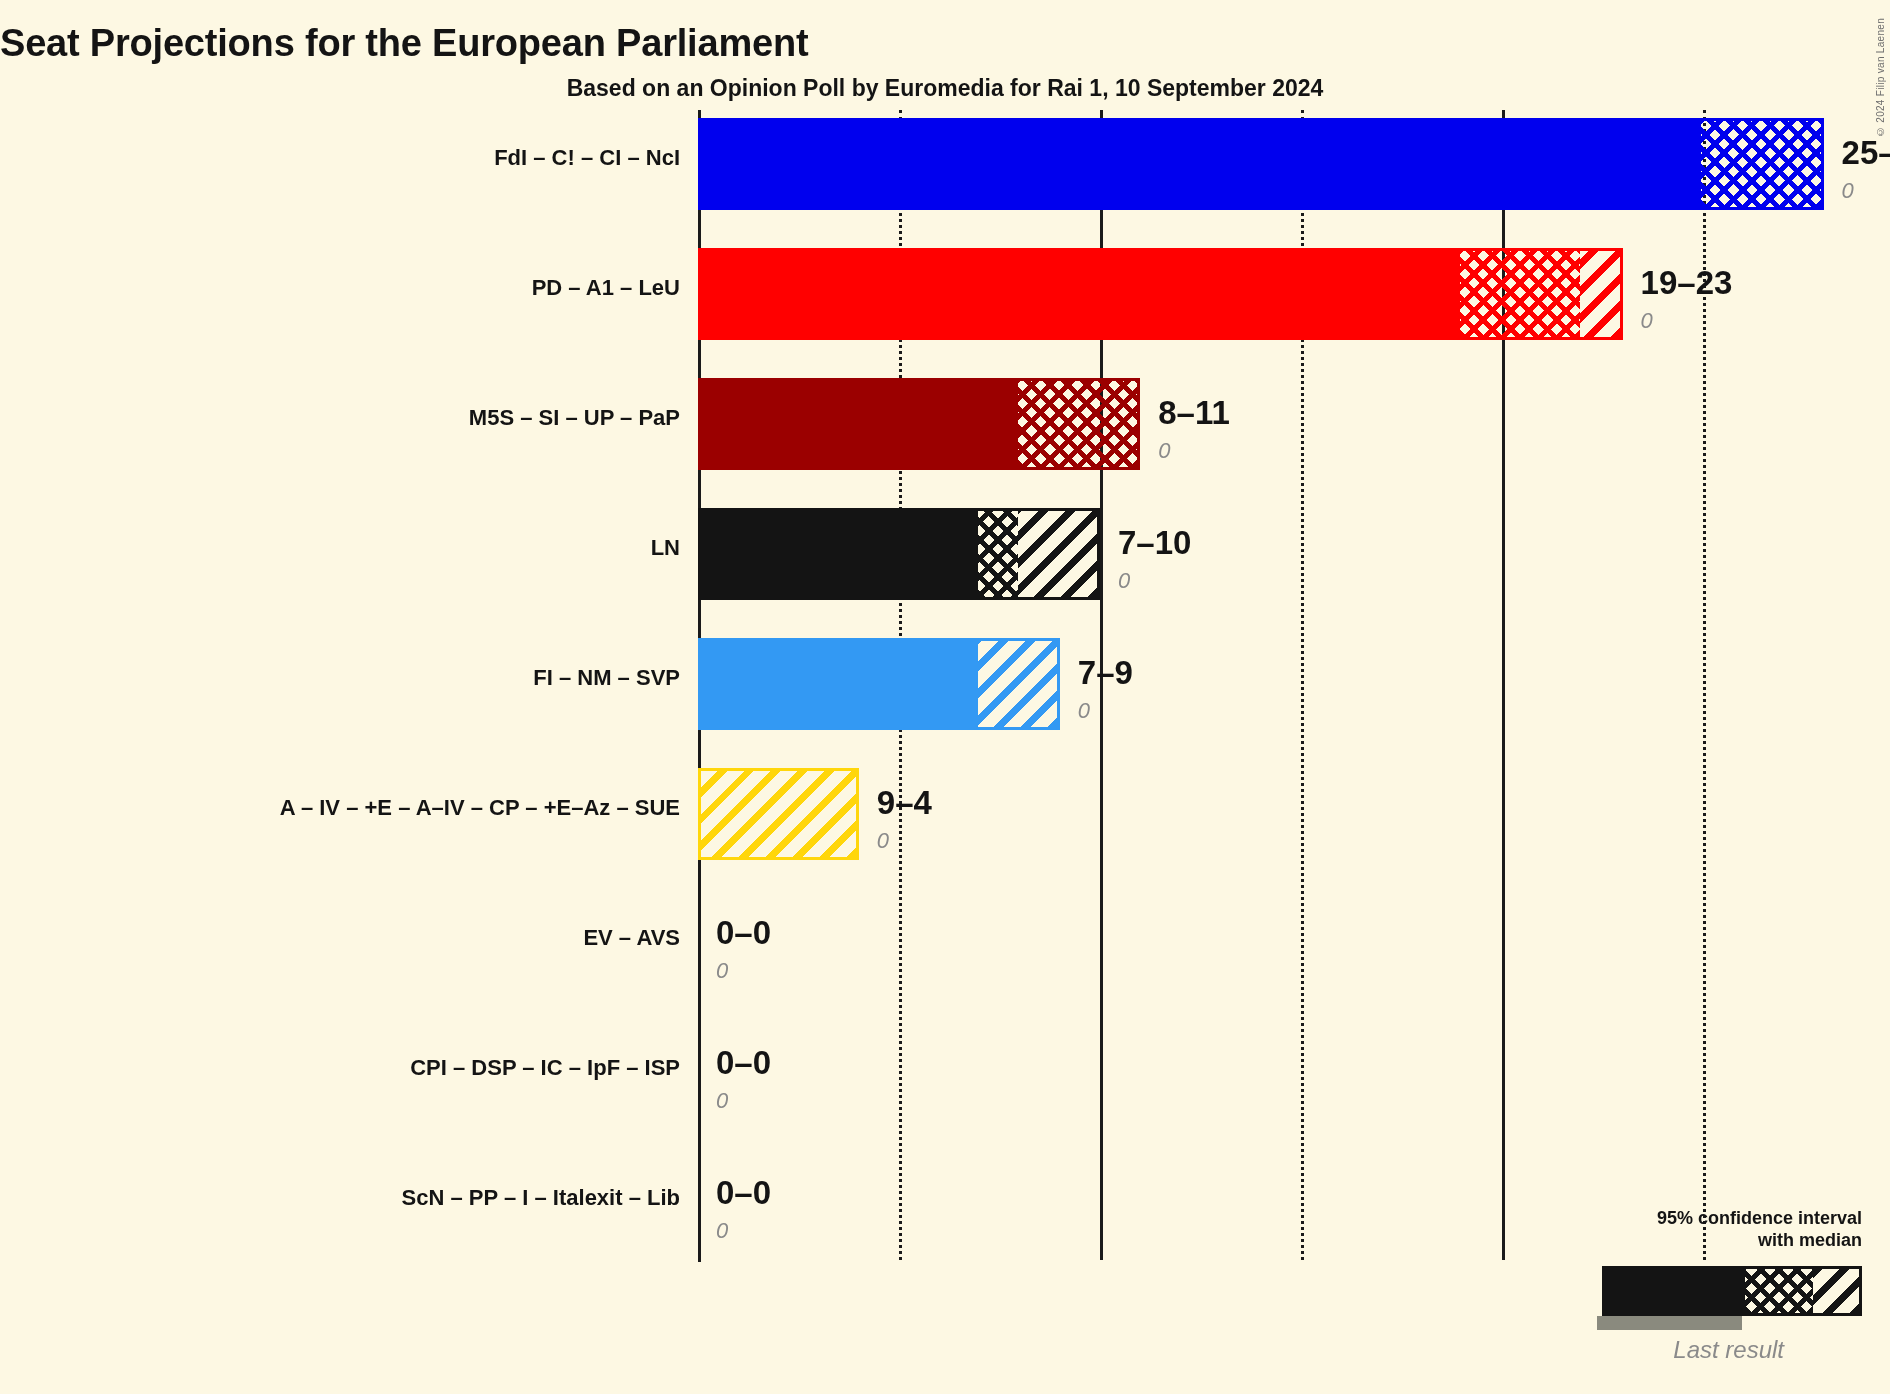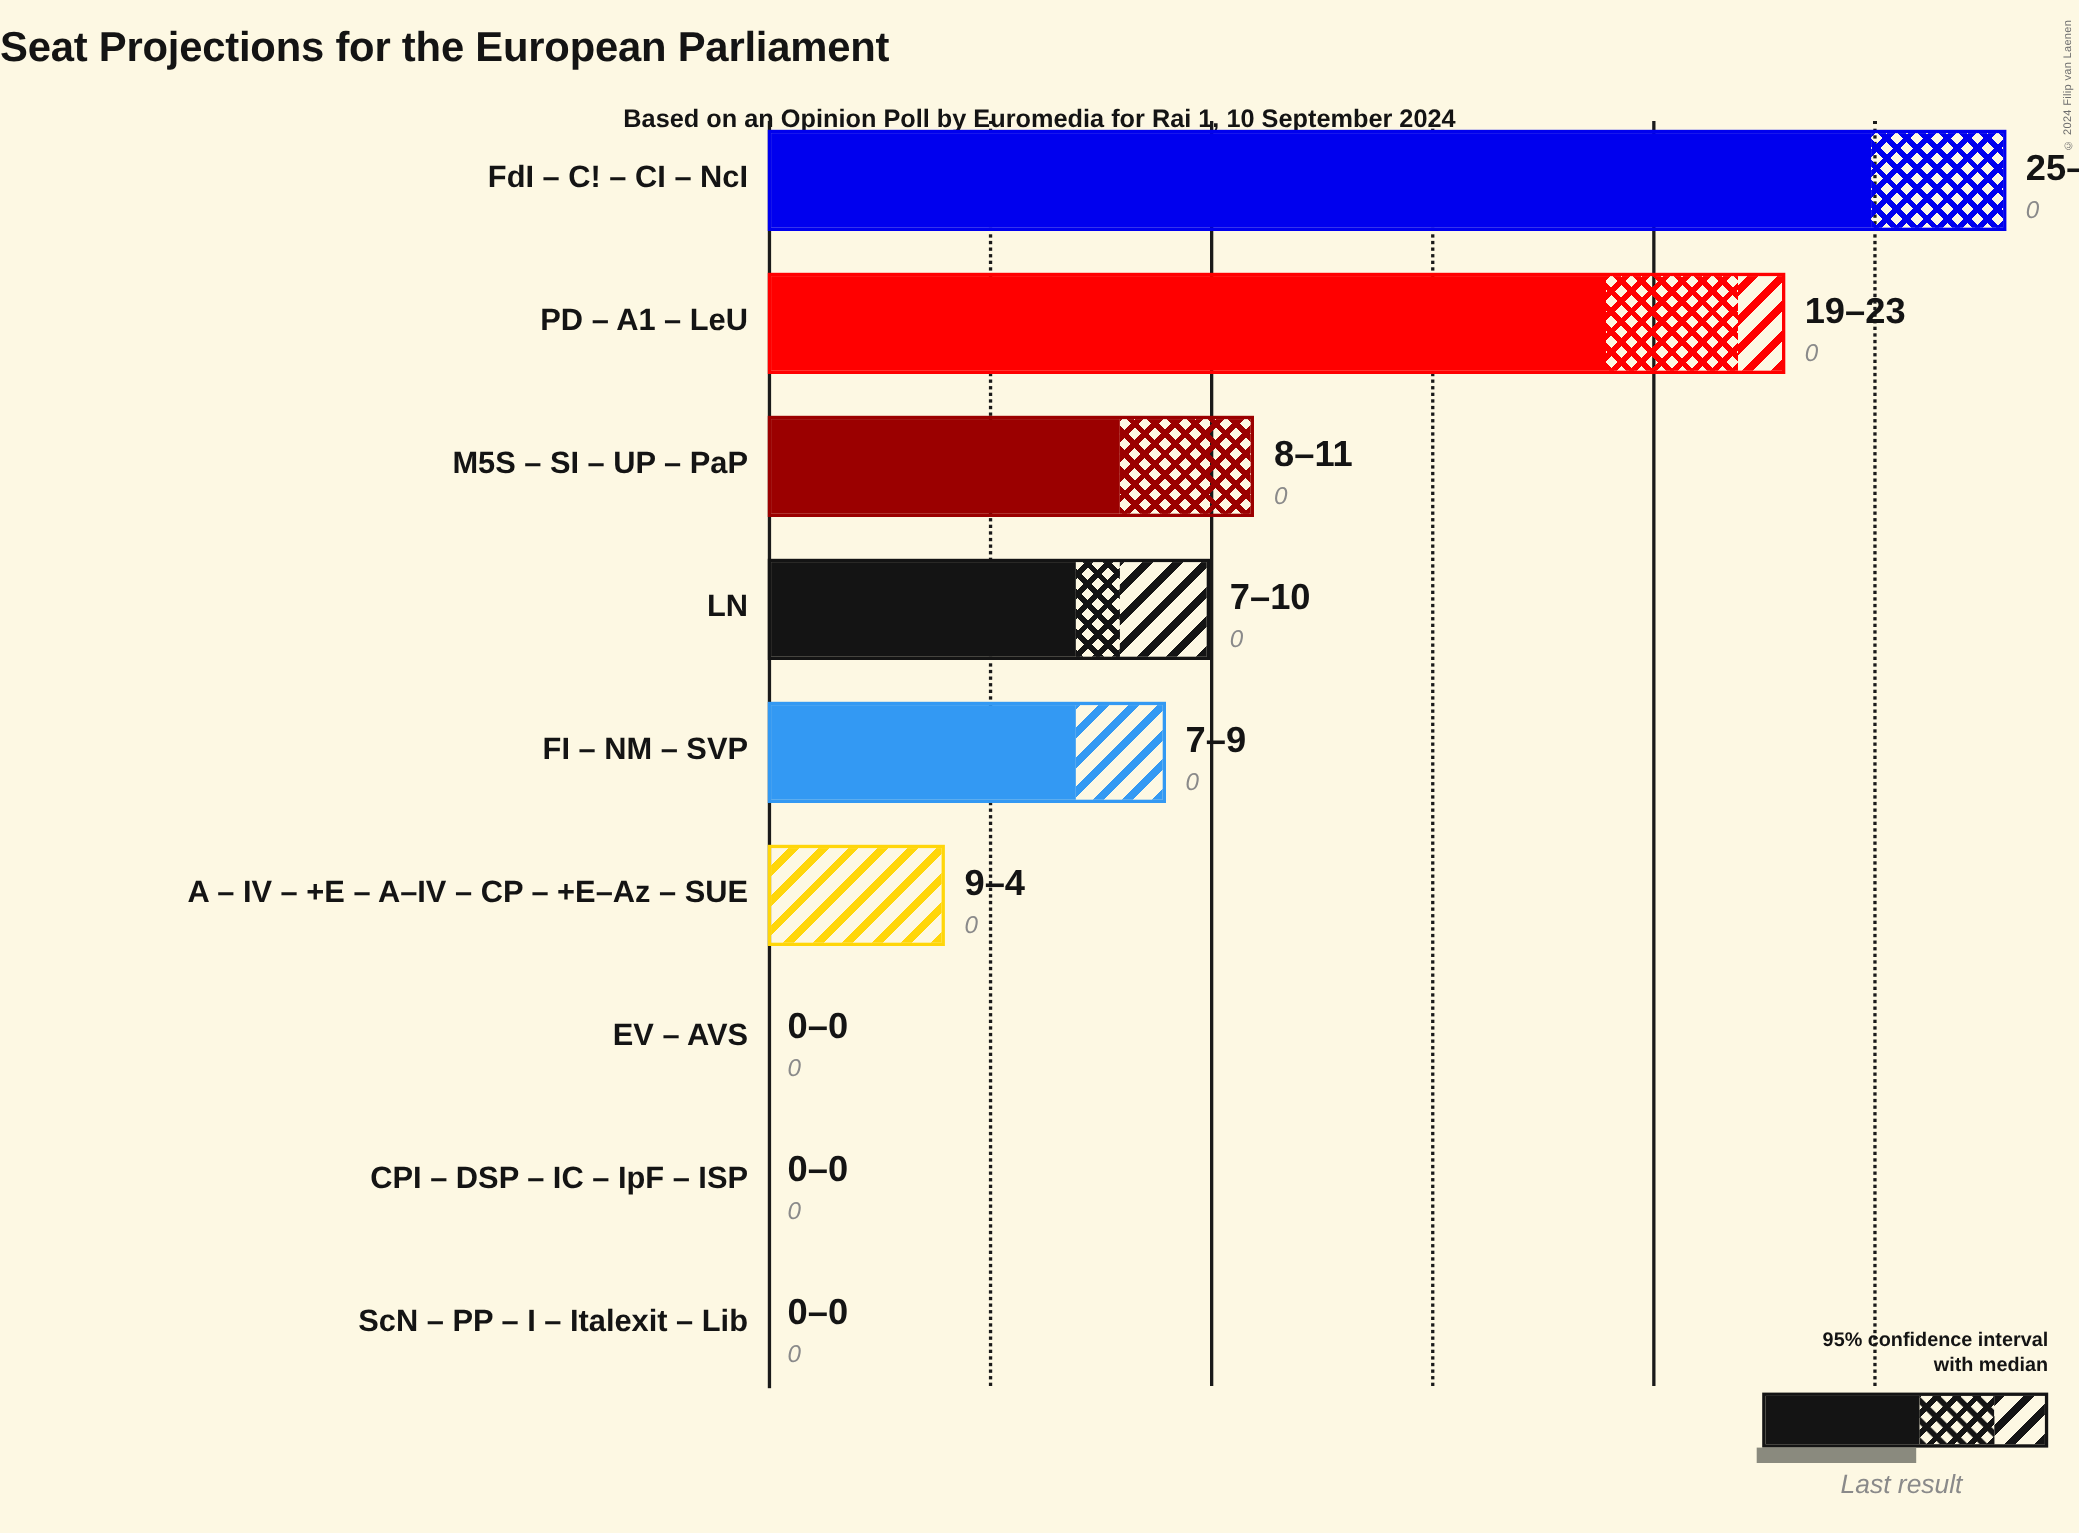--- a/index.html
+++ b/index.html
@@ -17,21 +17,20 @@
     position:absolute;top:22px;left:0;width:1890px;
     text-align:left;
     font-size:38px;font-weight:bold;letter-spacing:-0.2px;
     color:#141414;
   }
   .subtitle{
     position:absolute;top:75px;left:0;width:1890px;
     text-align:center;
     font-size:23px;font-weight:bold;
     color:#141414;
-    margin-top:19px;
   }
 
   .copyright{
     position:absolute;right:4px;top:18px;
     font-size:10px;color:#6d6d6d;
     writing-mode:vertical-rl;
     transform:rotate(180deg);
     letter-spacing:0.3px;
   }
 
@@ -39,21 +38,21 @@
   #plot{position:absolute;left:0;top:0;width:1890px;height:1394px;}
 
   .gridline{position:absolute;width:0;border-left-width:3px;border-left-style:dotted;border-left-color:#1a1a1a;}
   .gridline.solid{border-left-style:solid;border-left-width:3px;}
   .axis-base{position:absolute;width:0;border-left:3px solid #1a1a1a;}
 
   .row{position:absolute;left:0;width:1890px;}
   .row-label{
     position:absolute;right:1190px;
     text-align:right;
-    font-size:28px;font-weight:bold;
+    font-size:22px;font-weight:bold;
     color:#141414;
     white-space:nowrap;
   }
   .bar-wrap{position:absolute;height:92px;display:flex;align-items:stretch;}
   .seg{height:100%;box-sizing:border-box;}
   .seg.solid{}
   .seg.cross{}
   .seg.diag{}
   .value{
     position:absolute;

